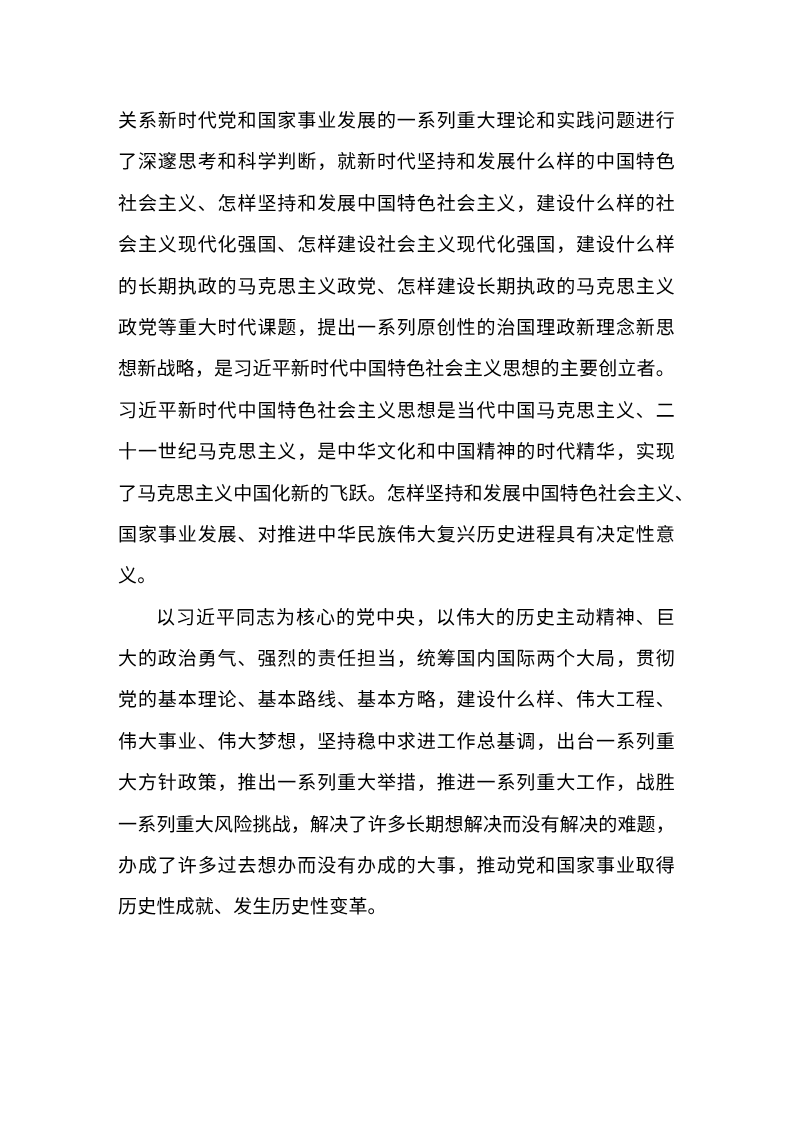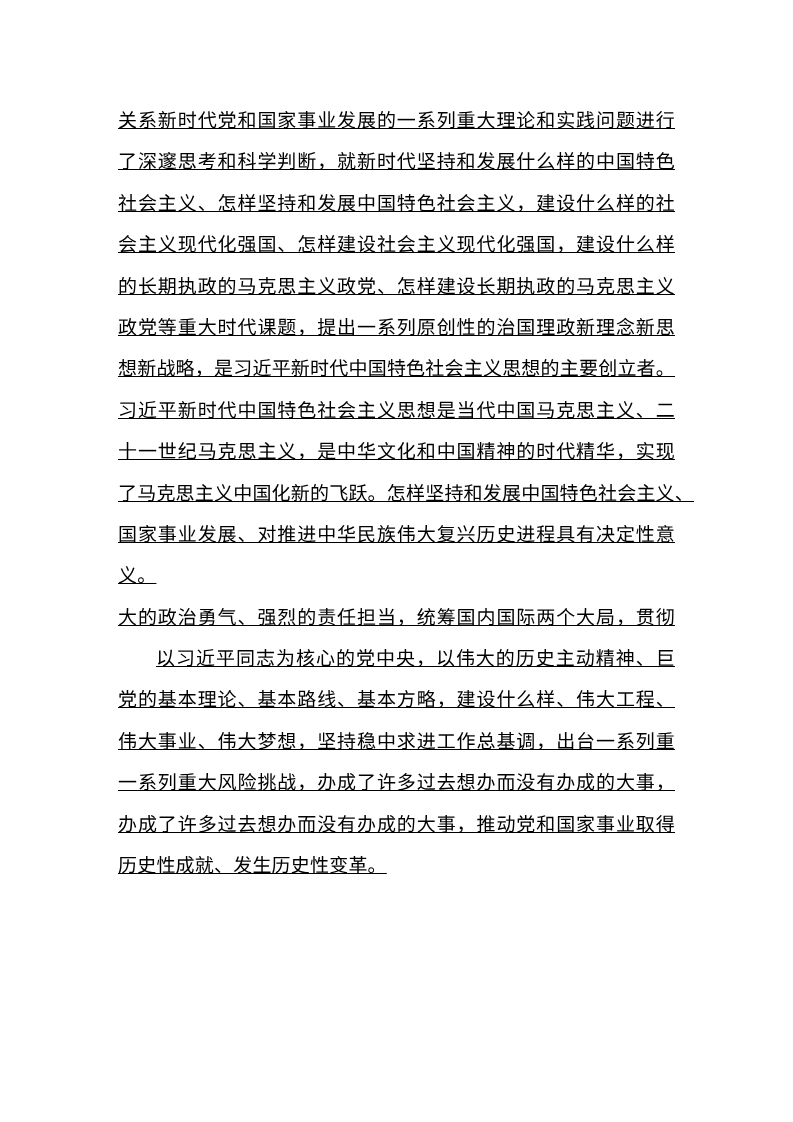--- a/index.html
+++ b/index.html
@@ -13,21 +13,20 @@
     overflow: hidden;
     font-family: "Liberation Serif", "DejaVu Serif", serif;
   }
   .page {
     position: relative;
     width: 793px;
     height: 1122px;
     background: #ffffff;
     box-sizing: border-box;
     padding: 100px 118px 0 118px;
-    text-decoration: underline;
   }
   .text-block {
     width: 557px;
   }
   .line {
     width: 557px;
     height: 41.4px;
     line-height: 41.4px;
     font-size: 19px;
     color: #000000;
@@ -60,23 +59,24 @@
       <div class="line">政党等重大时代课题，提出一系列原创性的治国理政新理念新思</div>
       <div class="line">想新战略，是习近平新时代中国特色社会主义思想的主要创立者。</div>
       <div class="line">习近平新时代中国特色社会主义思想是当代中国马克思主义、二</div>
       <div class="line">十一世纪马克思主义，是中华文化和中国精神的时代精华，实现</div>
       <div class="line">了马克思主义中国化新的飞跃。怎样坚持和发展中国特色社会主义、</div>
       <div class="line">国家事业发展、对推进中华民族伟大复兴历史进程具有决定性意</div>
       <div class="line line--para-end">义。</div>
     </div>
 
     <div class="paragraph">
+      <div class="line line--indent">以习近平同志为核心的党中央，以伟大的历史主动精神、巨</div>
       <div class="line">大的政治勇气、强烈的责任担当，统筹国内国际两个大局，贯彻</div>
-      <div class="line line--indent">以习近平同志为核心的党中央，以伟大的历史主动精神、巨</div>
       <div class="line">党的基本理论、基本路线、基本方略，建设什么样、伟大工程、</div>
       <div class="line">伟大事业、伟大梦想，坚持稳中求进工作总基调，出台一系列重</div>
-      <div class="line">一系列重大风险挑战，办成了许多过去想办而没有办成的大事，</div>
+      <div class="line">大方针政策，推出一系列重大举措，推进一系列重大工作，战胜</div>
+      <div class="line">一系列重大风险挑战，解决了许多长期想解决而没有解决的难题，</div>
       <div class="line">办成了许多过去想办而没有办成的大事，推动党和国家事业取得</div>
       <div class="line line--para-end">历史性成就、发生历史性变革。</div>
     </div>
 
   </div>
 </div>
 
 </body></html>

